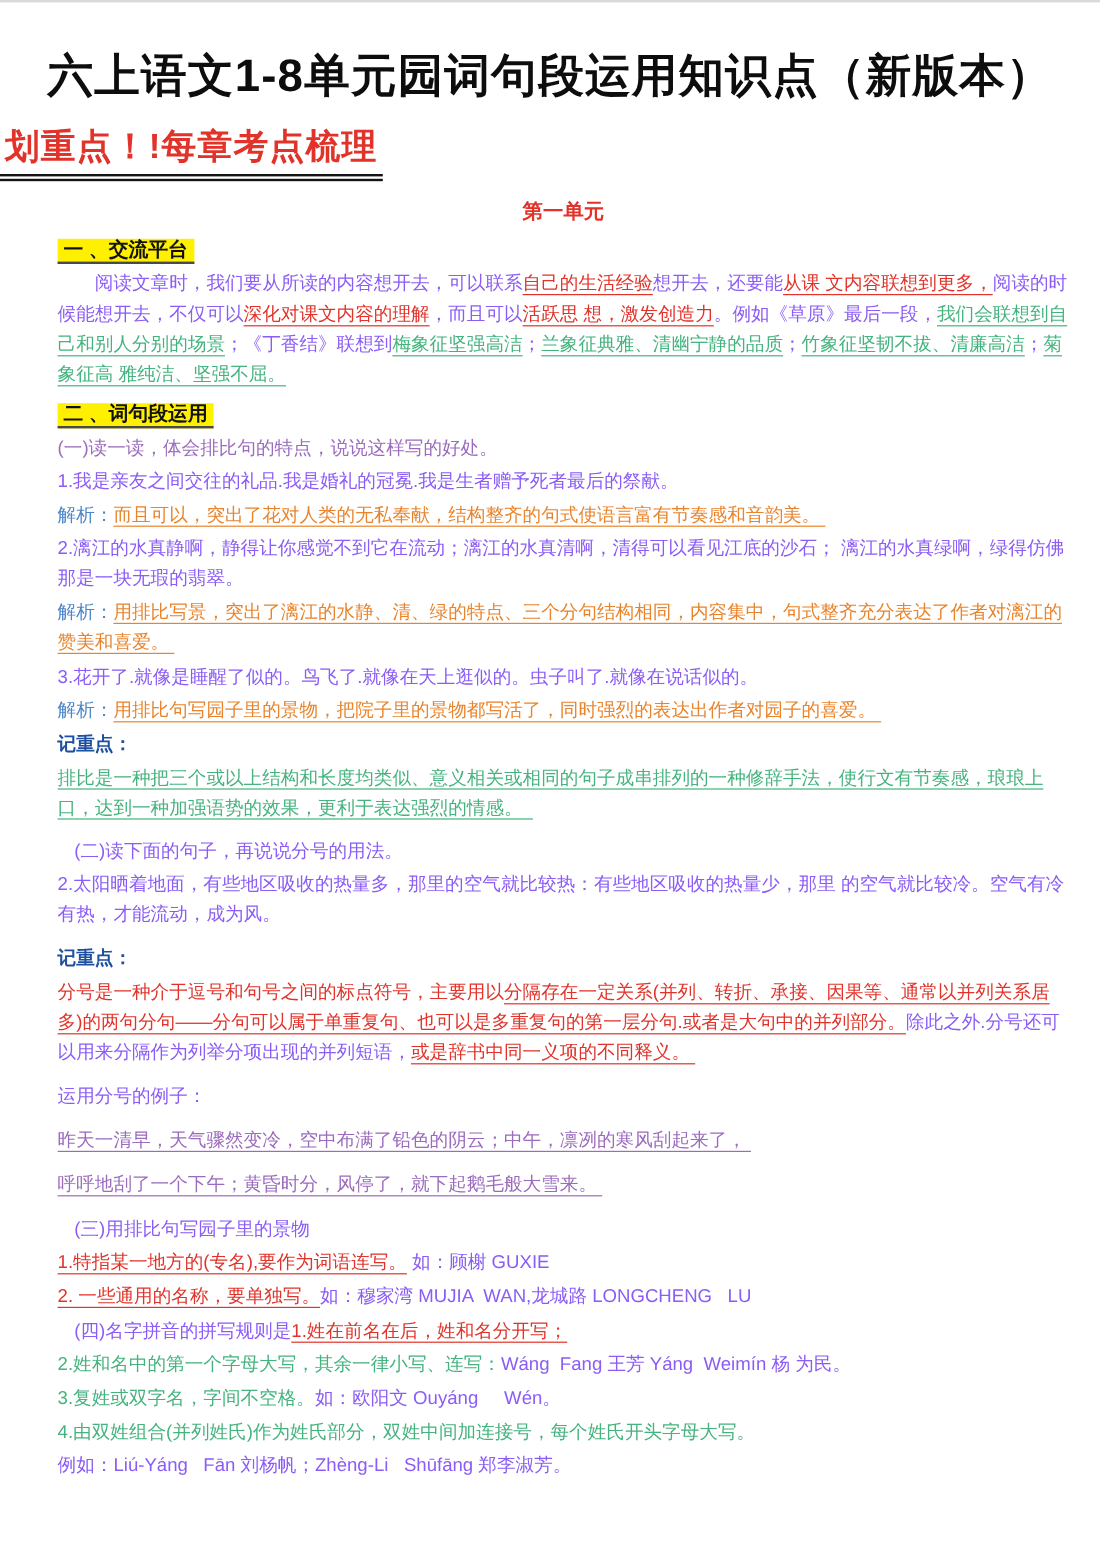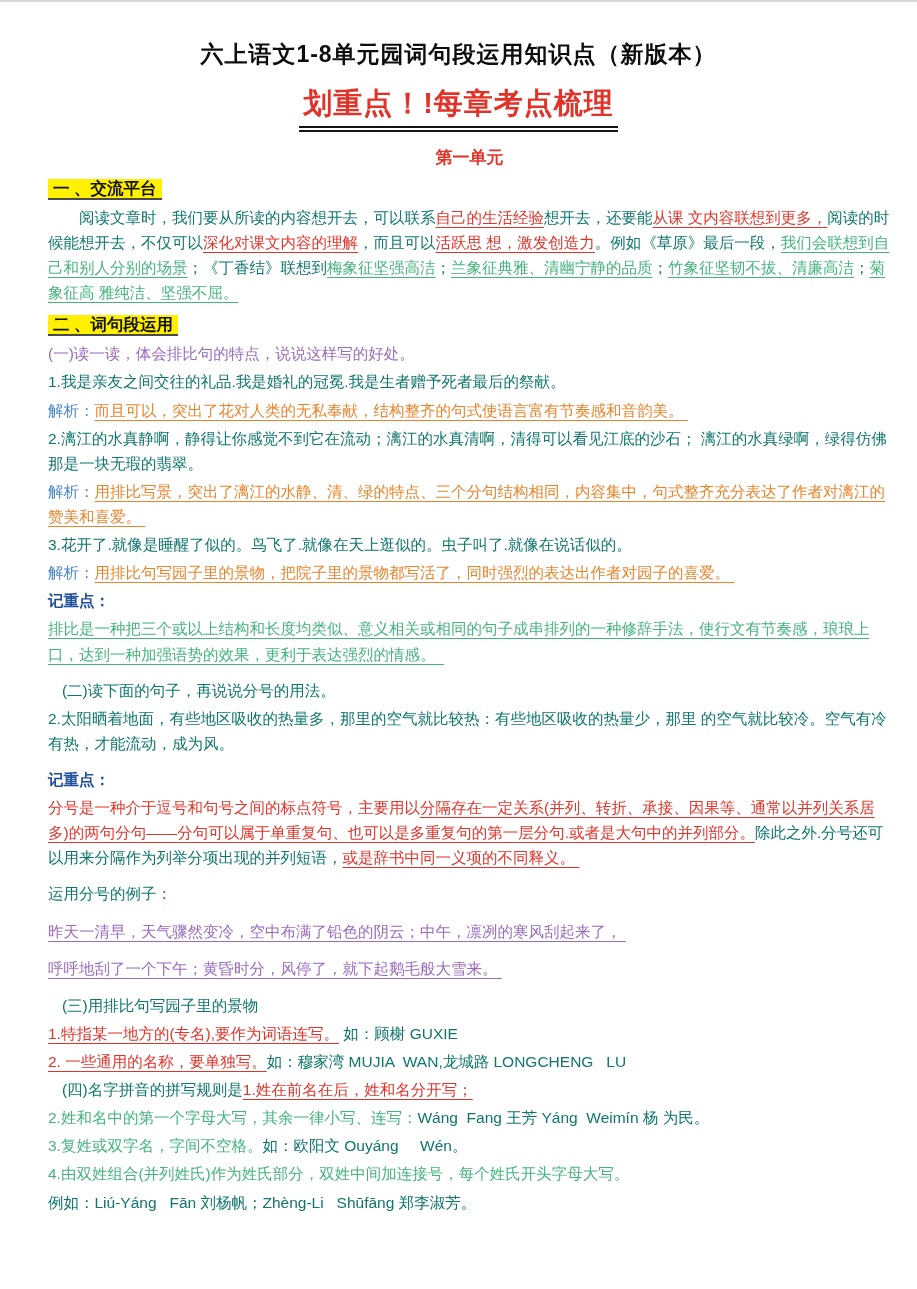--- a/index.html
+++ b/index.html
@@ -3,44 +3,44 @@
 <meta charset="utf-8">
 <style>
   html,body{margin:0;padding:0;}
   body{
     width:917px;height:1289px;overflow:hidden;background:#ffffff;
     font-family:"Liberation Sans","DejaVu Sans",sans-serif;
     color:#1c1c1c;border-top:2px solid #d9d9d9;box-sizing:border-box;
   }
   header{padding-top:38px;}
   h1{
-    font-size:23px;line-height:1.3;text-align:center;margin:0 10px 14px;
+    font-size:38px;line-height:1.3;text-align:center;margin:0 10px 14px;
     font-weight:900;color:#0d0d0d;letter-spacing:1px;
   }
-  .subtitle-wrap{text-align:center;margin:0 0 14px;}
+  .subtitle-wrap{margin:0 0 14px;}
   .subtitle{
     display:inline-block;font-size:29px;font-weight:900;color:var(--red,#e1332a);
     border-bottom:6px double #141414;padding:0 4px 2px;letter-spacing:1px;
   }
   main{padding:0 26px 0 48px;}
   .unit{
     text-align:center;color:var(--red,#e1332a);font-weight:bold;
     font-size:17px;margin:6px 0 8px;
   }
   .hl-head{font-weight:bold;font-size:16.5px;margin:9px 0 5px;}
   .hl-head .seg{
     background:var(--yellow,#fff000);
     border-bottom:2px solid #4a4a4a;padding:0 5px 1px;color:#111;
   }
   .para{font-size:15.5px;line-height:1.62;margin:3px 0;white-space:pre-wrap;}
   .first{text-indent:2em;}
   .ind{text-indent:0.9em;}
   .mt{margin-top:11px;}
   .ex{margin:12px 0;}
-  .s-k{color:#0f766e;}
+  .s-k{color:#8b5cf6;}
   .s-r{color:var(--red,#e1332a);}
   .s-ru{color:var(--red,#e1332a);text-decoration:underline;text-underline-offset:4px;text-align:center;}
   .s-g{color:var(--green,#45b37e);}
   .s-gu{color:var(--green,#45b37e);text-decoration:underline;text-underline-offset:4px;}
   .s-p{color:var(--purple,#9b6bbd);}
   .s-pu{color:var(--purple,#9b6bbd);text-decoration:underline;text-underline-offset:4px;}
   .s-ou{color:var(--orange,#e8842c);text-decoration:underline;text-underline-offset:4px;}
   .s-bl{color:var(--blue,#4a86c8);}
   .s-db{color:var(--dblue,#1e4fa0);font-weight:bold;}
 </style>

